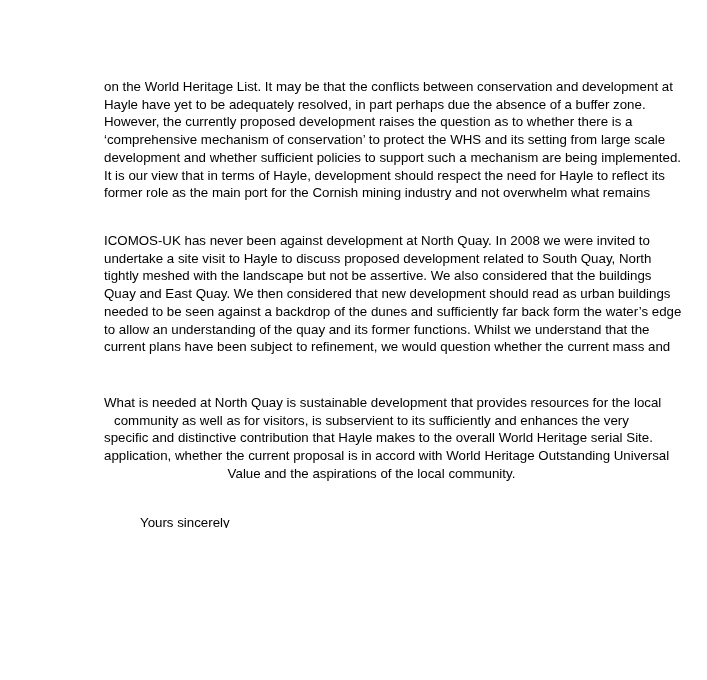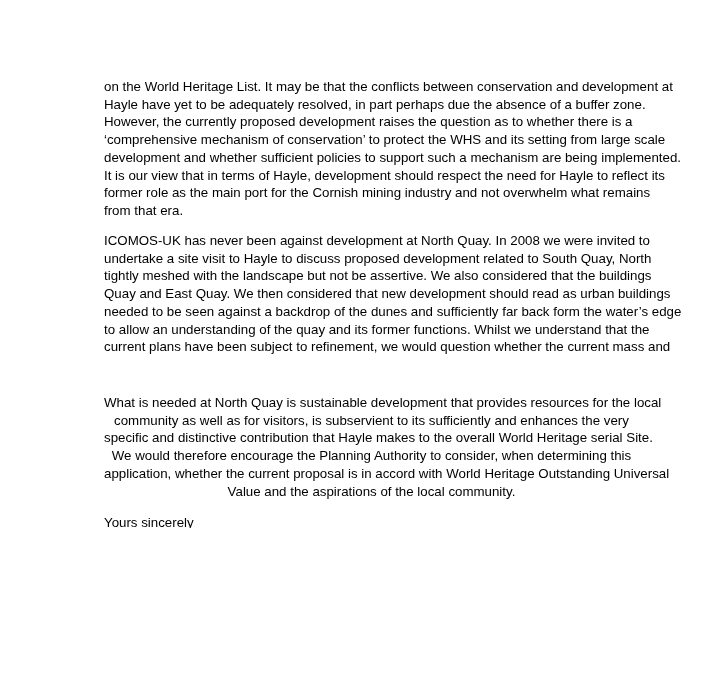--- a/index.html
+++ b/index.html
@@ -22,55 +22,53 @@
     position: absolute;
     left: 104px;
     width: 535px;
   }
   .line {
     white-space: nowrap;
   }
   .para-1 { top: 78px; }
   .para-2 { top: 232px; }
   .para-3 { top: 394px; text-align: center; }
-  .closing { top: 514px; }
+  .closing { top: 514px; margin-left: 36px; }
   .signature { top: 602px; font-weight: bold; }
   .signature .line { line-height: 18px; }
 </style>
 </head>
 <body>
 
 <div class="page">
 
   <div class="block para-1">
       <div class="line">on the World Heritage List. It may be that the conflicts between conservation and development at</div>
       <div class="line">Hayle have yet to be adequately resolved, in part perhaps due the absence of a buffer zone.</div>
       <div class="line">However, the currently proposed development raises the question as to whether there is a</div>
       <div class="line">‘comprehensive mechanism of conservation’ to protect the WHS and its setting from large scale</div>
       <div class="line">development and whether sufficient policies to support such a mechanism are being implemented.</div>
       <div class="line">It is our view that in terms of Hayle, development should respect the need for Hayle to reflect its</div>
       <div class="line">former role as the main port for the Cornish mining industry and not overwhelm what remains</div>
-      <div class="line">from that era.</div>
     </div>
 
   <div class="block para-2">
       <div class="line">ICOMOS-UK has never been against development at North Quay. In 2008 we were invited to</div>
       <div class="line">undertake a site visit to Hayle to discuss proposed development related to South Quay, North</div>
       <div class="line">tightly meshed with the landscape but not be assertive. We also considered that the buildings</div>
       <div class="line">Quay and East Quay. We then considered that new development should read as urban buildings</div>
       <div class="line">needed to be seen against a backdrop of the dunes and sufficiently far back form the water’s edge</div>
       <div class="line">to allow an understanding of the quay and its former functions. Whilst we understand that the</div>
       <div class="line">current plans have been subject to refinement, we would question whether the current mass and</div>
     </div>
 
   <div class="block para-3">
       <div class="line">What is needed at North Quay is sustainable development that provides resources for the local</div>
       <div class="line">community as well as for visitors, is subservient to its sufficiently and enhances the very</div>
       <div class="line">specific and distinctive contribution that Hayle makes to the overall World Heritage serial Site.</div>
-      <div class="line">We would therefore encourage the Planning Authority to consider, when determining this</div>
       <div class="line">application, whether the current proposal is in accord with World Heritage Outstanding Universal</div>
       <div class="line">Value and the aspirations of the local community.</div>
     </div>
 
   <div class="block closing">Yours sincerely</div>
 
   <div class="block signature">
     <div class="line">Peter Marsden</div>
     <div class="line">Chair, ICOMOS-UK World Heritage Committee</div>
   </div>

